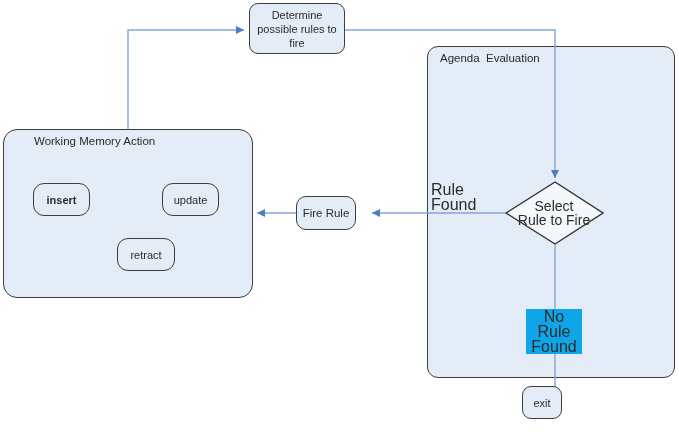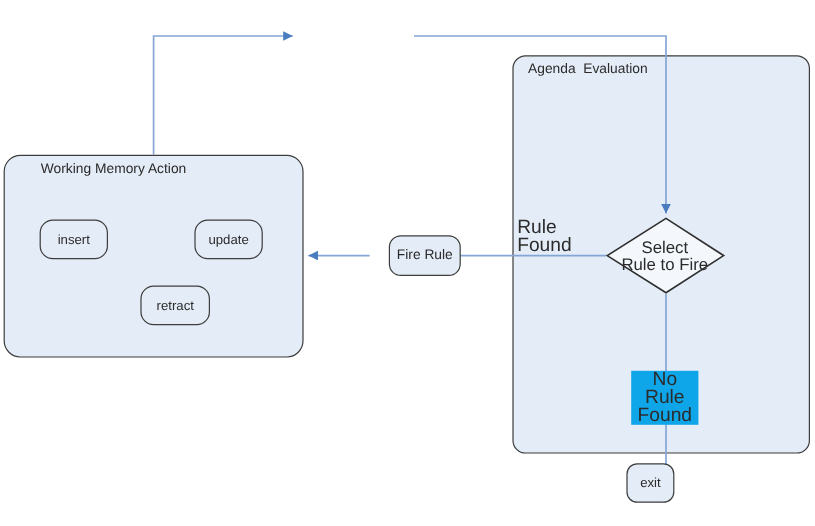--- a/index.html
+++ b/index.html
@@ -36,22 +36,22 @@
     box-sizing: border-box;
     z-index: 1;
   }
   .container-label {
     position: absolute;
     font-size: 11.5px;
     white-space: pre;
     z-index: 2;
   }
   #determine-box   { left: 249px; top: 3px;   width: 96px;  height: 51px; border-radius: 9px; }
-  #fire-rule-box   { left: 324px; top: 196px; width: 60px;  height: 34px; border-radius: 10px; font-size: 11.5px; }
-  #insert-box      { left: 33px;  top: 183px; width: 57px;  height: 33px; border-radius: 11px; }
+  #fire-rule-box   { left: 296px; top: 196px; width: 60px;  height: 34px; border-radius: 10px; font-size: 11.5px; }
+  #insert-box      { left: 33px;  top: 183px; width: 57px;  height: 33px; border-radius: 11px; font-weight: bold; }
   #update-box      { left: 162px; top: 183px; width: 57px;  height: 33px; border-radius: 11px; }
   #retract-box     { left: 100px; top: 238px; width: 58px;  height: 33px; border-radius: 11px; margin-left: 17px; }
   #exit-box        { left: 522px; top: 386px; width: 40px;  height: 33px; border-radius: 9px; }
 
   #wma-container    { left: 3px;   top: 129px; width: 250px; height: 169px; border-radius: 14px; }
   #agenda-container { left: 427px; top: 46px;  width: 248px; height: 332px; border-radius: 11px; }
   #wma-label        { left: 34px;  top: 135px; }
   #agenda-label     { left: 440px; top: 52px; }
 
   #edges-svg {
@@ -118,20 +118,27 @@
 
     <polyline class="edge" points="128,129 128,30 244,30" marker-end="url(#arrowhead)"></polyline>
     <polyline class="edge" points="345,30 555,30 555,178" marker-end="url(#arrowhead)"></polyline>
     <polyline class="edge" points="505,213 372,213" marker-end="url(#arrowhead)"></polyline>
     <polyline class="edge" points="308,213 257,213" marker-end="url(#arrowhead)"></polyline>
     <polyline class="edge" points="555,245 555,398" marker-end="url(#arrowhead)"></polyline>
 
     <polygon id="diamond-shape" points="506,213 555,182 603,213 555,244"></polygon>
   </svg>
 
+  <div class="node" id="determine-box">
+    <div>
+      <span>Determine</span><br>
+      <span>possible rules to</span><br>
+      <span>fire</span>
+    </div>
+  </div>
 
   <div class="node" id="fire-rule-box">
     <span>Fire Rule</span>
   </div>
 
   <div class="node" id="insert-box">
     <span>insert</span>
   </div>
 
   <div class="node" id="update-box">

